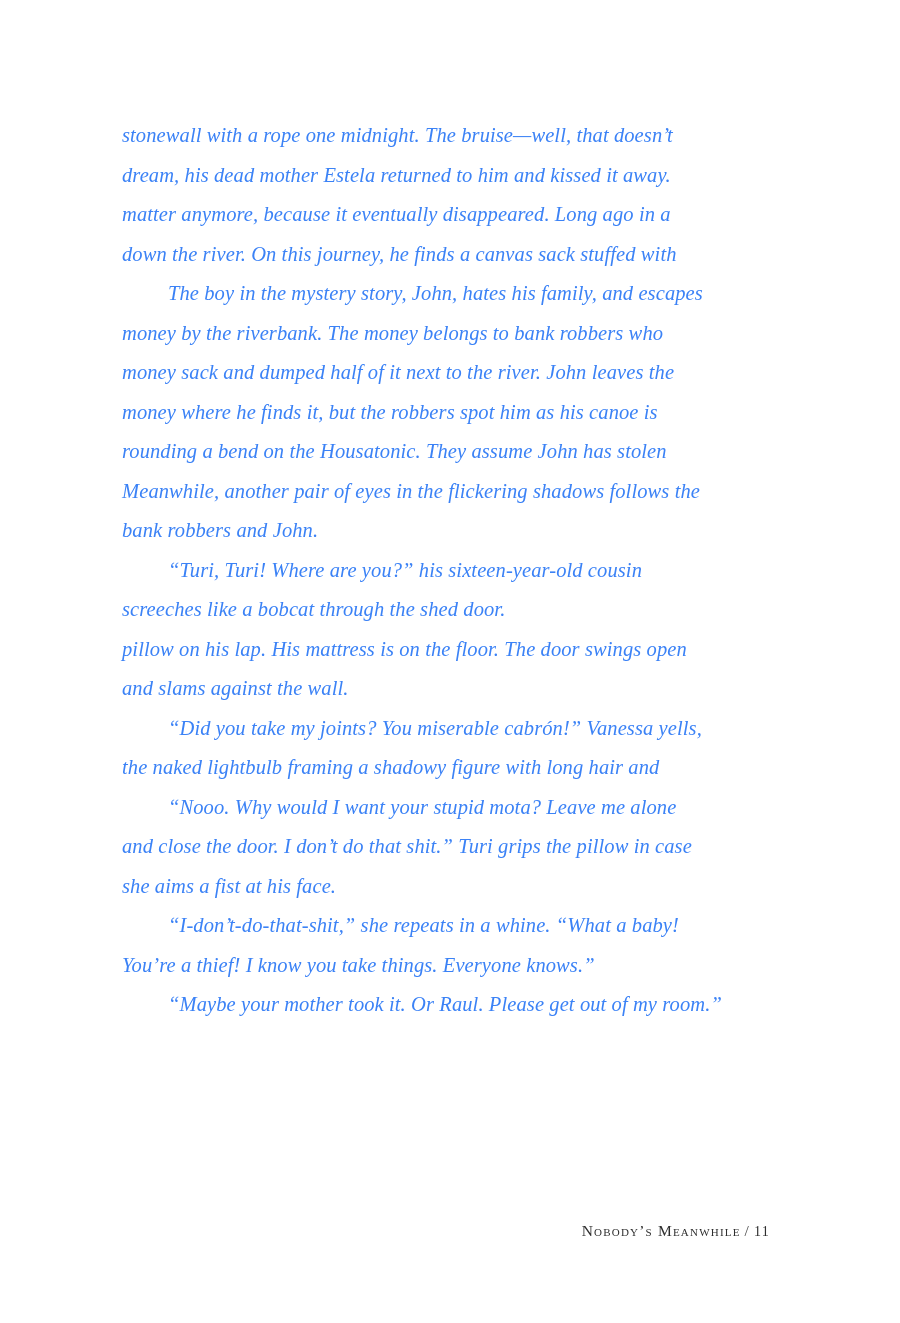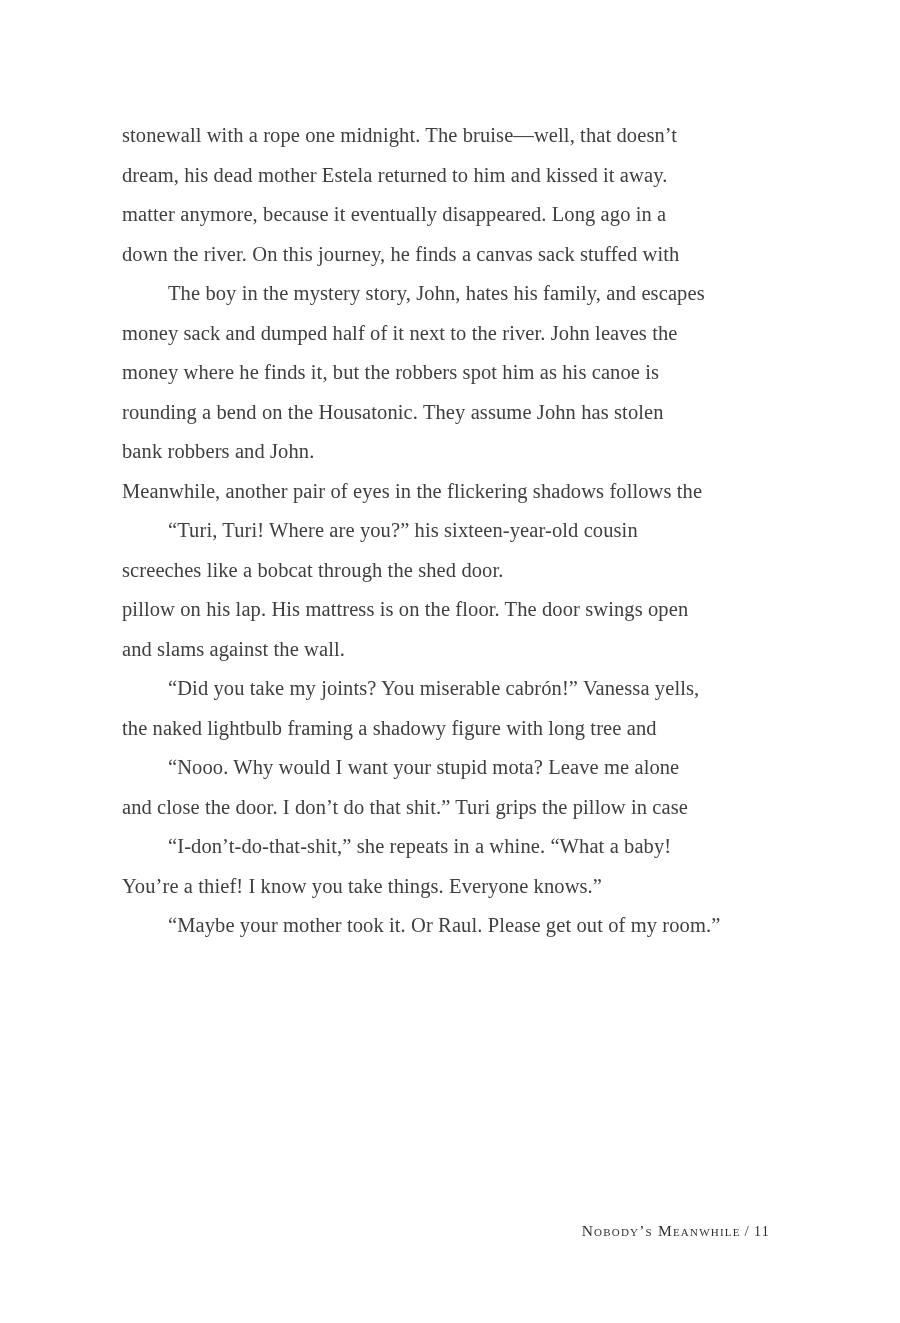--- a/index.html
+++ b/index.html
@@ -15,22 +15,23 @@
     overflow: hidden;
     font-family: "Liberation Serif", serif;
   }
   .text-block {
     position: absolute;
     left: 122px;
     top: 116px;
     width: 660px;
     font-size: 20.5px;
     line-height: 39.5px;
-    color: #404040;
+    color: #3b82f6;
     letter-spacing: 0.1px;
+    font-style: italic;
   }
   .text-line {
     white-space: nowrap;
   }
   .text-line.indent {
     text-indent: 46px;
   }
   .running-footer {
     position: absolute;
     top: 1221px;
@@ -55,33 +56,35 @@
 <body>
 
 <div class="page">
 
   <div class="text-block">
       <div class="text-line">stonewall with a rope one midnight. The bruise—well, that doesn’t</div>
       <div class="text-line">dream, his dead mother Estela returned to him and kissed it away.</div>
       <div class="text-line">matter anymore, because it eventually disappeared. Long ago in a</div>
       <div class="text-line">down the river. On this journey, he finds a canvas sack stuffed with</div>
       <div class="text-line indent">The boy in the mystery story, John, hates his family, and escapes</div>
+      <div class="text-line">money by the riverbank. The money belongs to bank robbers who</div>
       <div class="text-line">money sack and dumped half of it next to the river. John leaves the</div>
       <div class="text-line">money where he finds it, but the robbers spot him as his canoe is</div>
       <div class="text-line">rounding a bend on the Housatonic. They assume John has stolen</div>
+      <div class="text-line">Meanwhile, another pair of eyes in the flickering shadows follows the</div>
       <div class="text-line">bank robbers and John.</div>
-      <div class="text-line">Meanwhile, another pair of eyes in the flickering shadows follows the</div>
       <div class="text-line indent">“Turi, Turi! Where are you?” his sixteen-year-old cousin</div>
       <div class="text-line">screeches like a bobcat through the shed door.</div>
       <div class="text-line">pillow on his lap. His mattress is on the floor. The door swings open</div>
       <div class="text-line">and slams against the wall.</div>
       <div class="text-line indent">“Did you take my joints? You miserable cabrón!” Vanessa yells,</div>
-      <div class="text-line">the naked lightbulb framing a shadowy figure with long tree and</div>
+      <div class="text-line">the naked lightbulb framing a shadowy figure with long hair and</div>
       <div class="text-line indent">“Nooo. Why would I want your stupid mota? Leave me alone</div>
       <div class="text-line">and close the door. I don’t do that shit.” Turi grips the pillow in case</div>
+      <div class="text-line">she aims a fist at his face.</div>
       <div class="text-line indent">“I-don’t-do-that-shit,” she repeats in a whine. “What a baby!</div>
       <div class="text-line">You’re a thief! I know you take things. Everyone knows.”</div>
       <div class="text-line indent">“Maybe your mother took it. Or Raul. Please get out of my room.”</div>
     </div>
 
   <div class="running-footer">
     <span>Nobody’s Meanwhile</span><span class="sep">/</span><span class="page-number">11</span>
   </div>
 
 </div>

